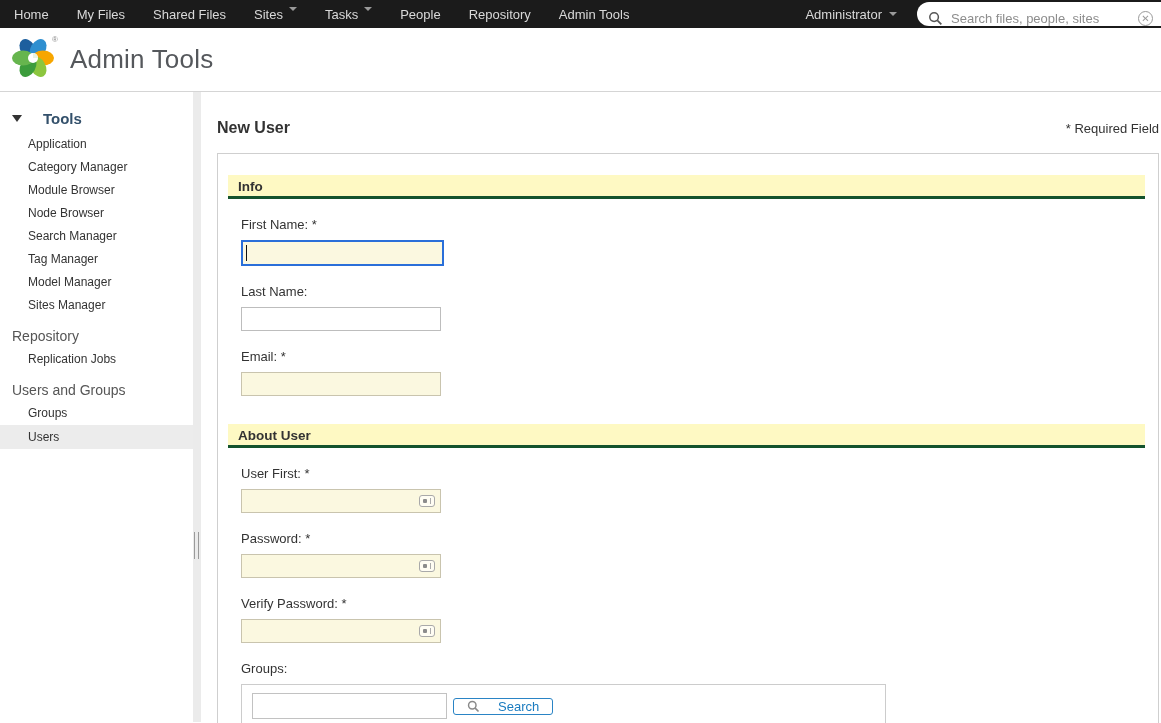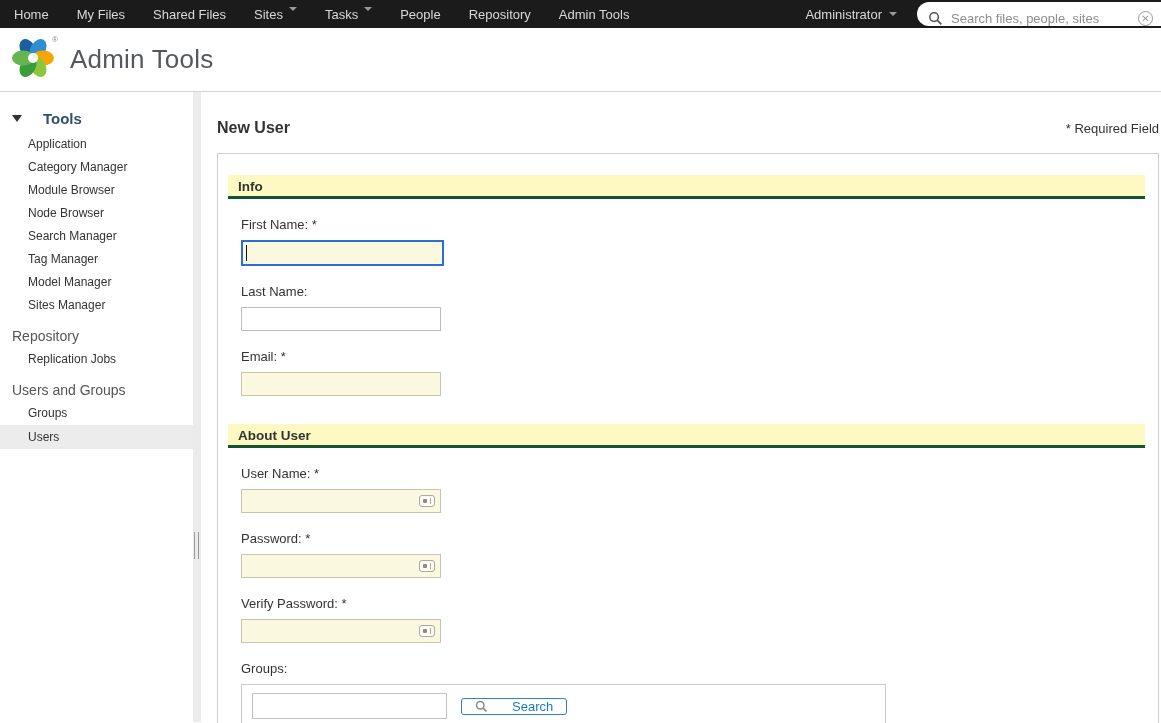--- a/index.html
+++ b/index.html
@@ -52,21 +52,21 @@
   .text-input.required-bg { background:#fbf8e0; border:1px solid #c9c4ae; }
   .text-input.focused { border:2px solid #2a6fd9; background:#fbf8e0; height:26px; width:203px; }
   .caret-bar { position:absolute; left:5px; top:5px; width:1px; height:16px; background:#111; }
   .key-icon { position:absolute; right:6px; top:50%; transform:translateY(-50%); width:16px; height:12px; border:1px solid #a9a9a9; border-radius:3px; background:#fffdf3; }
   .key-dot { position:absolute; left:3px; top:3px; width:4px; height:4px; background:#8c8c8c; border-radius:1px; }
   .key-line { position:absolute; right:3px; top:2px; width:1px; height:6px; background:#ababab; }
 
   .groups-box { width:645px; border:1px solid #cccccc; margin-top:8px; }
   .groups-search-row { display:flex; align-items:center; padding:8px 10px; border-bottom:1px solid #cccccc; }
   .groups-search-input { width:195px; height:26px; border:1px solid #c2c2c2; padding:2px 5px; font-size:13px; font-family:inherit; outline:none; }
-  .search-btn { display:inline-flex; align-items:center; gap:24px; margin-left:14px; background:#fff; border:1px solid #2a84c5; border-radius:3px; padding:0 13px; cursor:pointer; font-family:inherit; }
+  .search-btn { display:inline-flex; align-items:center; gap:18px; margin-left:6px; background:#fff; border:1px solid #2a84c5; border-radius:3px; padding:0 13px; cursor:pointer; font-family:inherit; }
   .search-btn span.lbl { font-size:13px; color:#1a7bbf; }
   .groups-prompt { padding:9px 12px 0 12px; font-size:13px; color:#333; }
 </style>
 </head>
 <body>
 
 <div class="topbar">
   <div class="topnav">
     <span class="topnav-item">
         <span>Home</span>
@@ -176,21 +176,21 @@
           <input type="text" class="text-input" value="" style="">
         </div>
         <div class="field-label">Email: *</div>
         <div class="input-wrap">
           <input type="text" class="text-input required-bg" value="" style="">
         </div>
       </div>
 
       <div class="section-header spaced">About User</div>
       <div class="fields">
-        <div class="field-label">User Name: *</div>
+        <div class="field-label">User First: *</div>
         <div class="input-wrap">
           <input type="text" class="text-input required-bg" value="" style="">
           <span class="key-icon">
               <span class="key-dot"></span>
               <span class="key-line"></span>
             </span>
         </div>
         <div class="field-label">Password: *</div>
         <div class="input-wrap">
           <input type="password" class="text-input required-bg" value="" style="">

